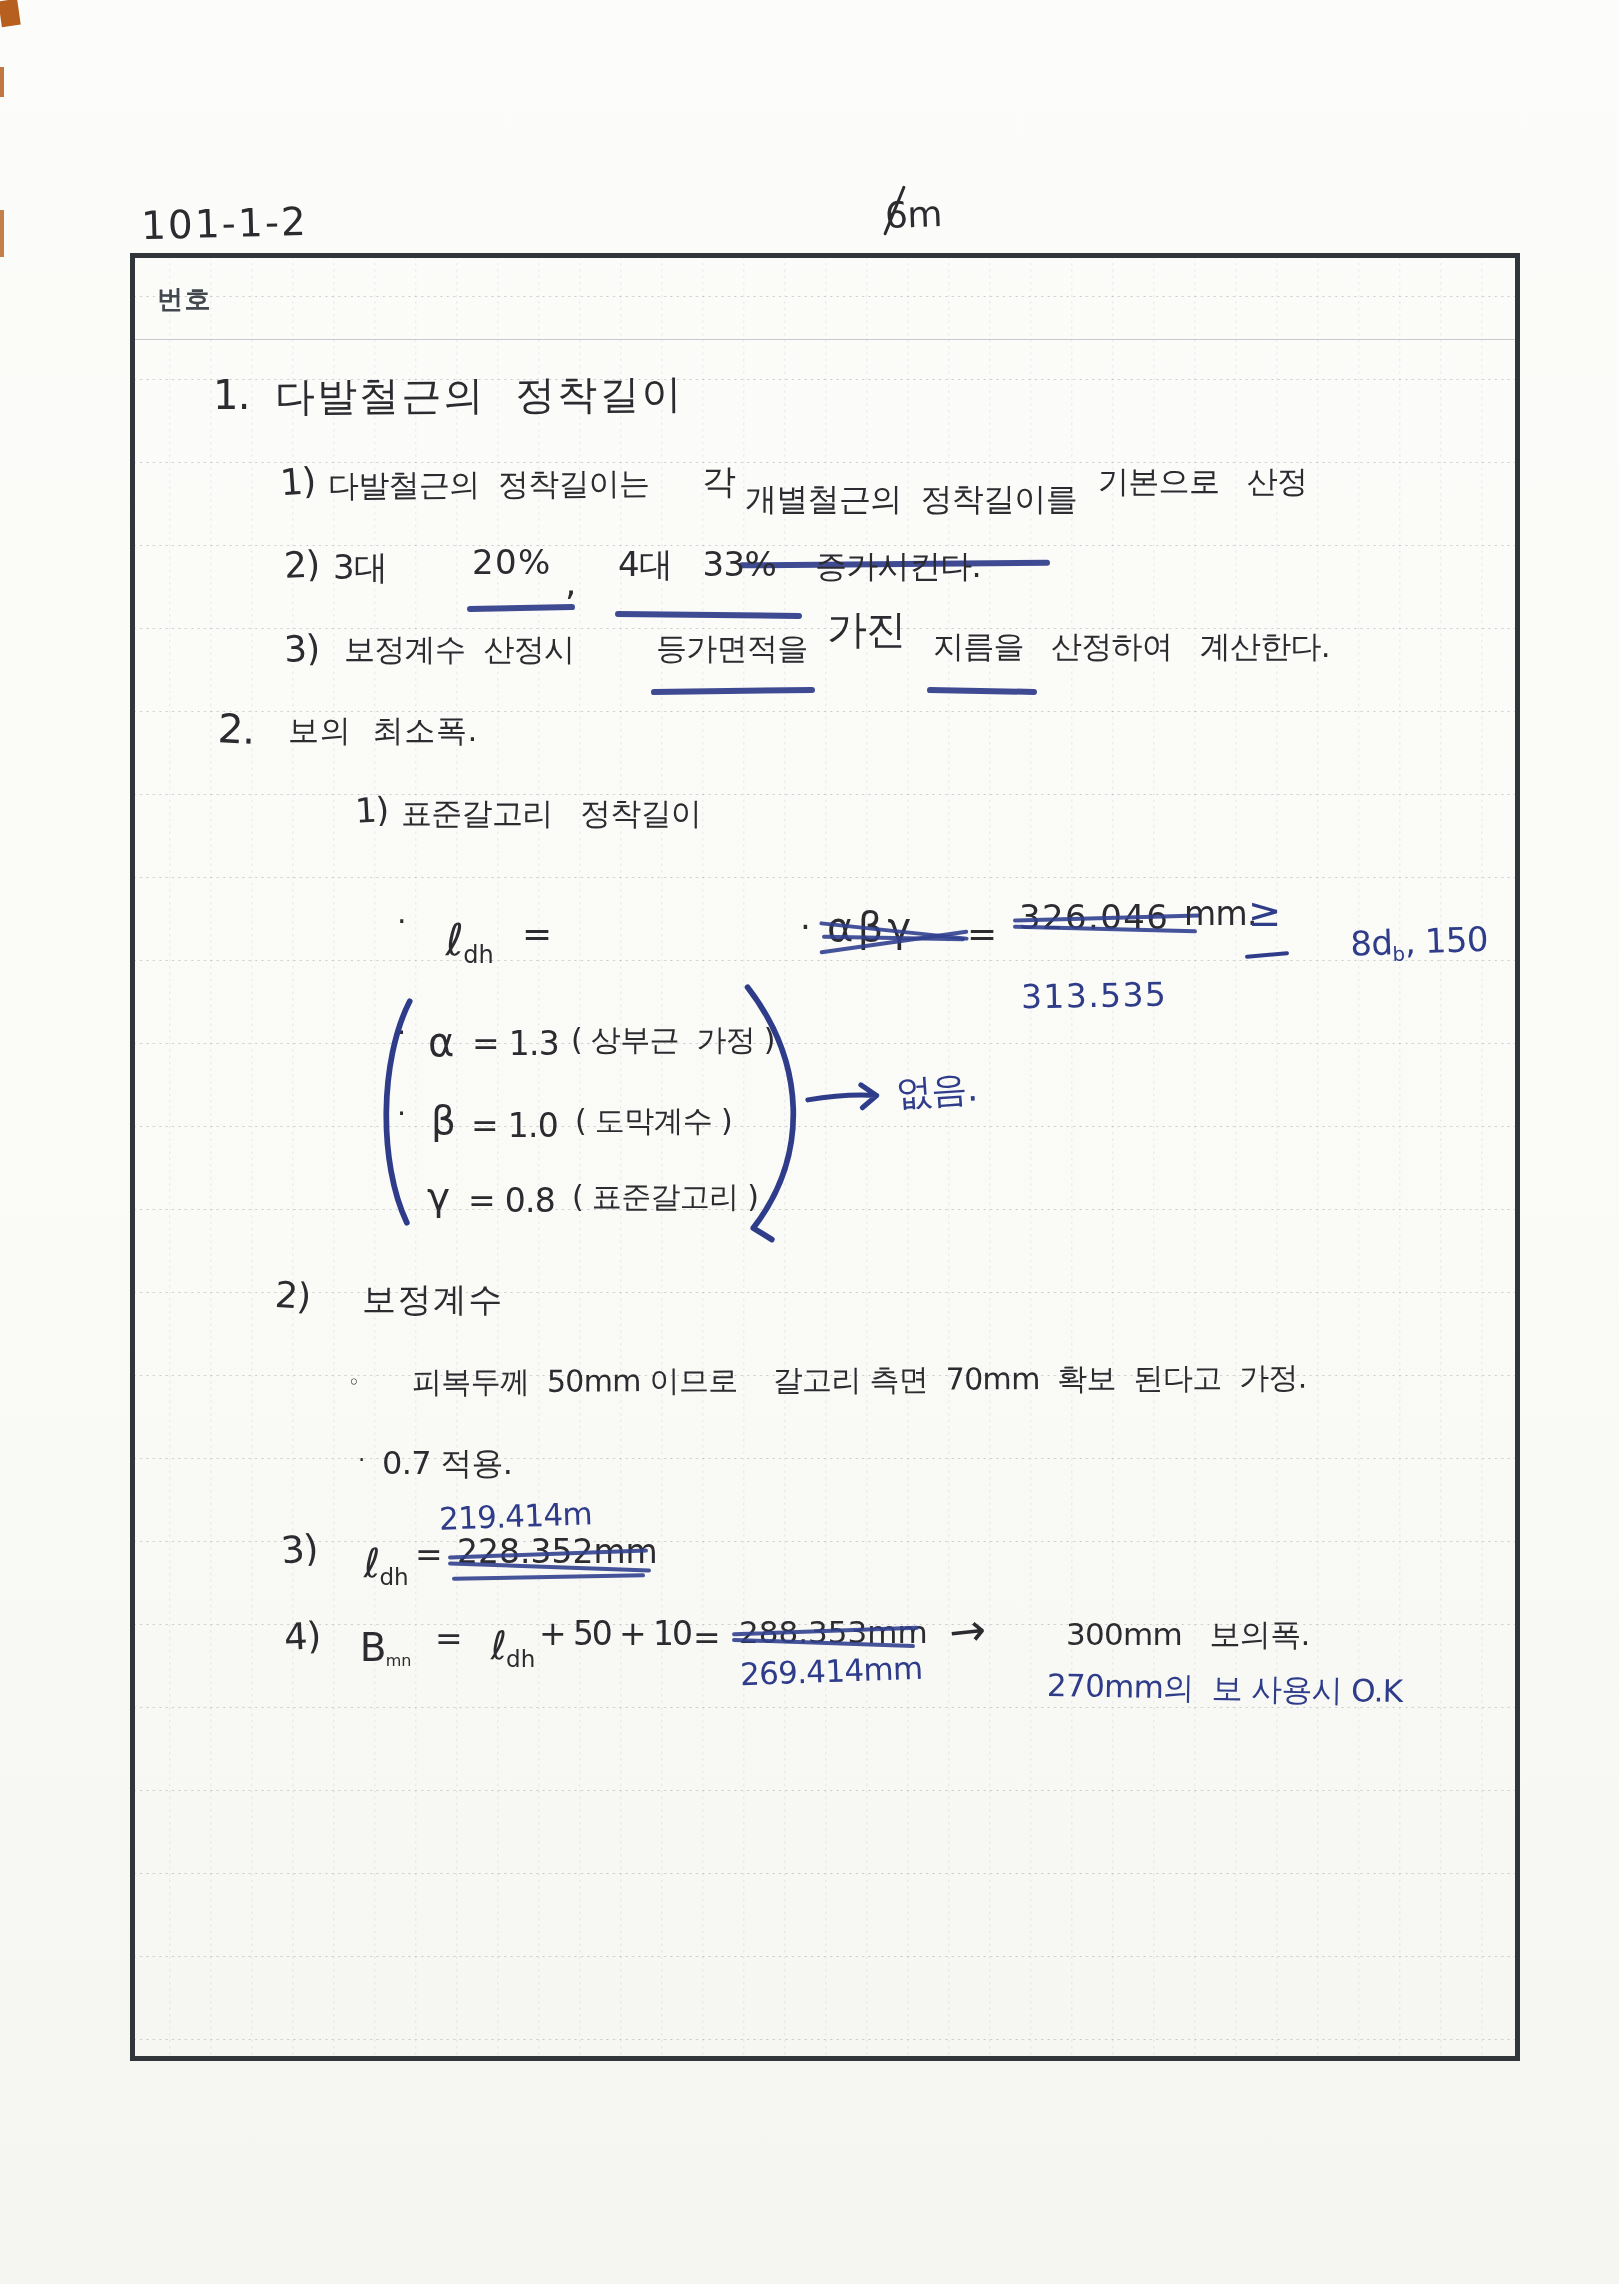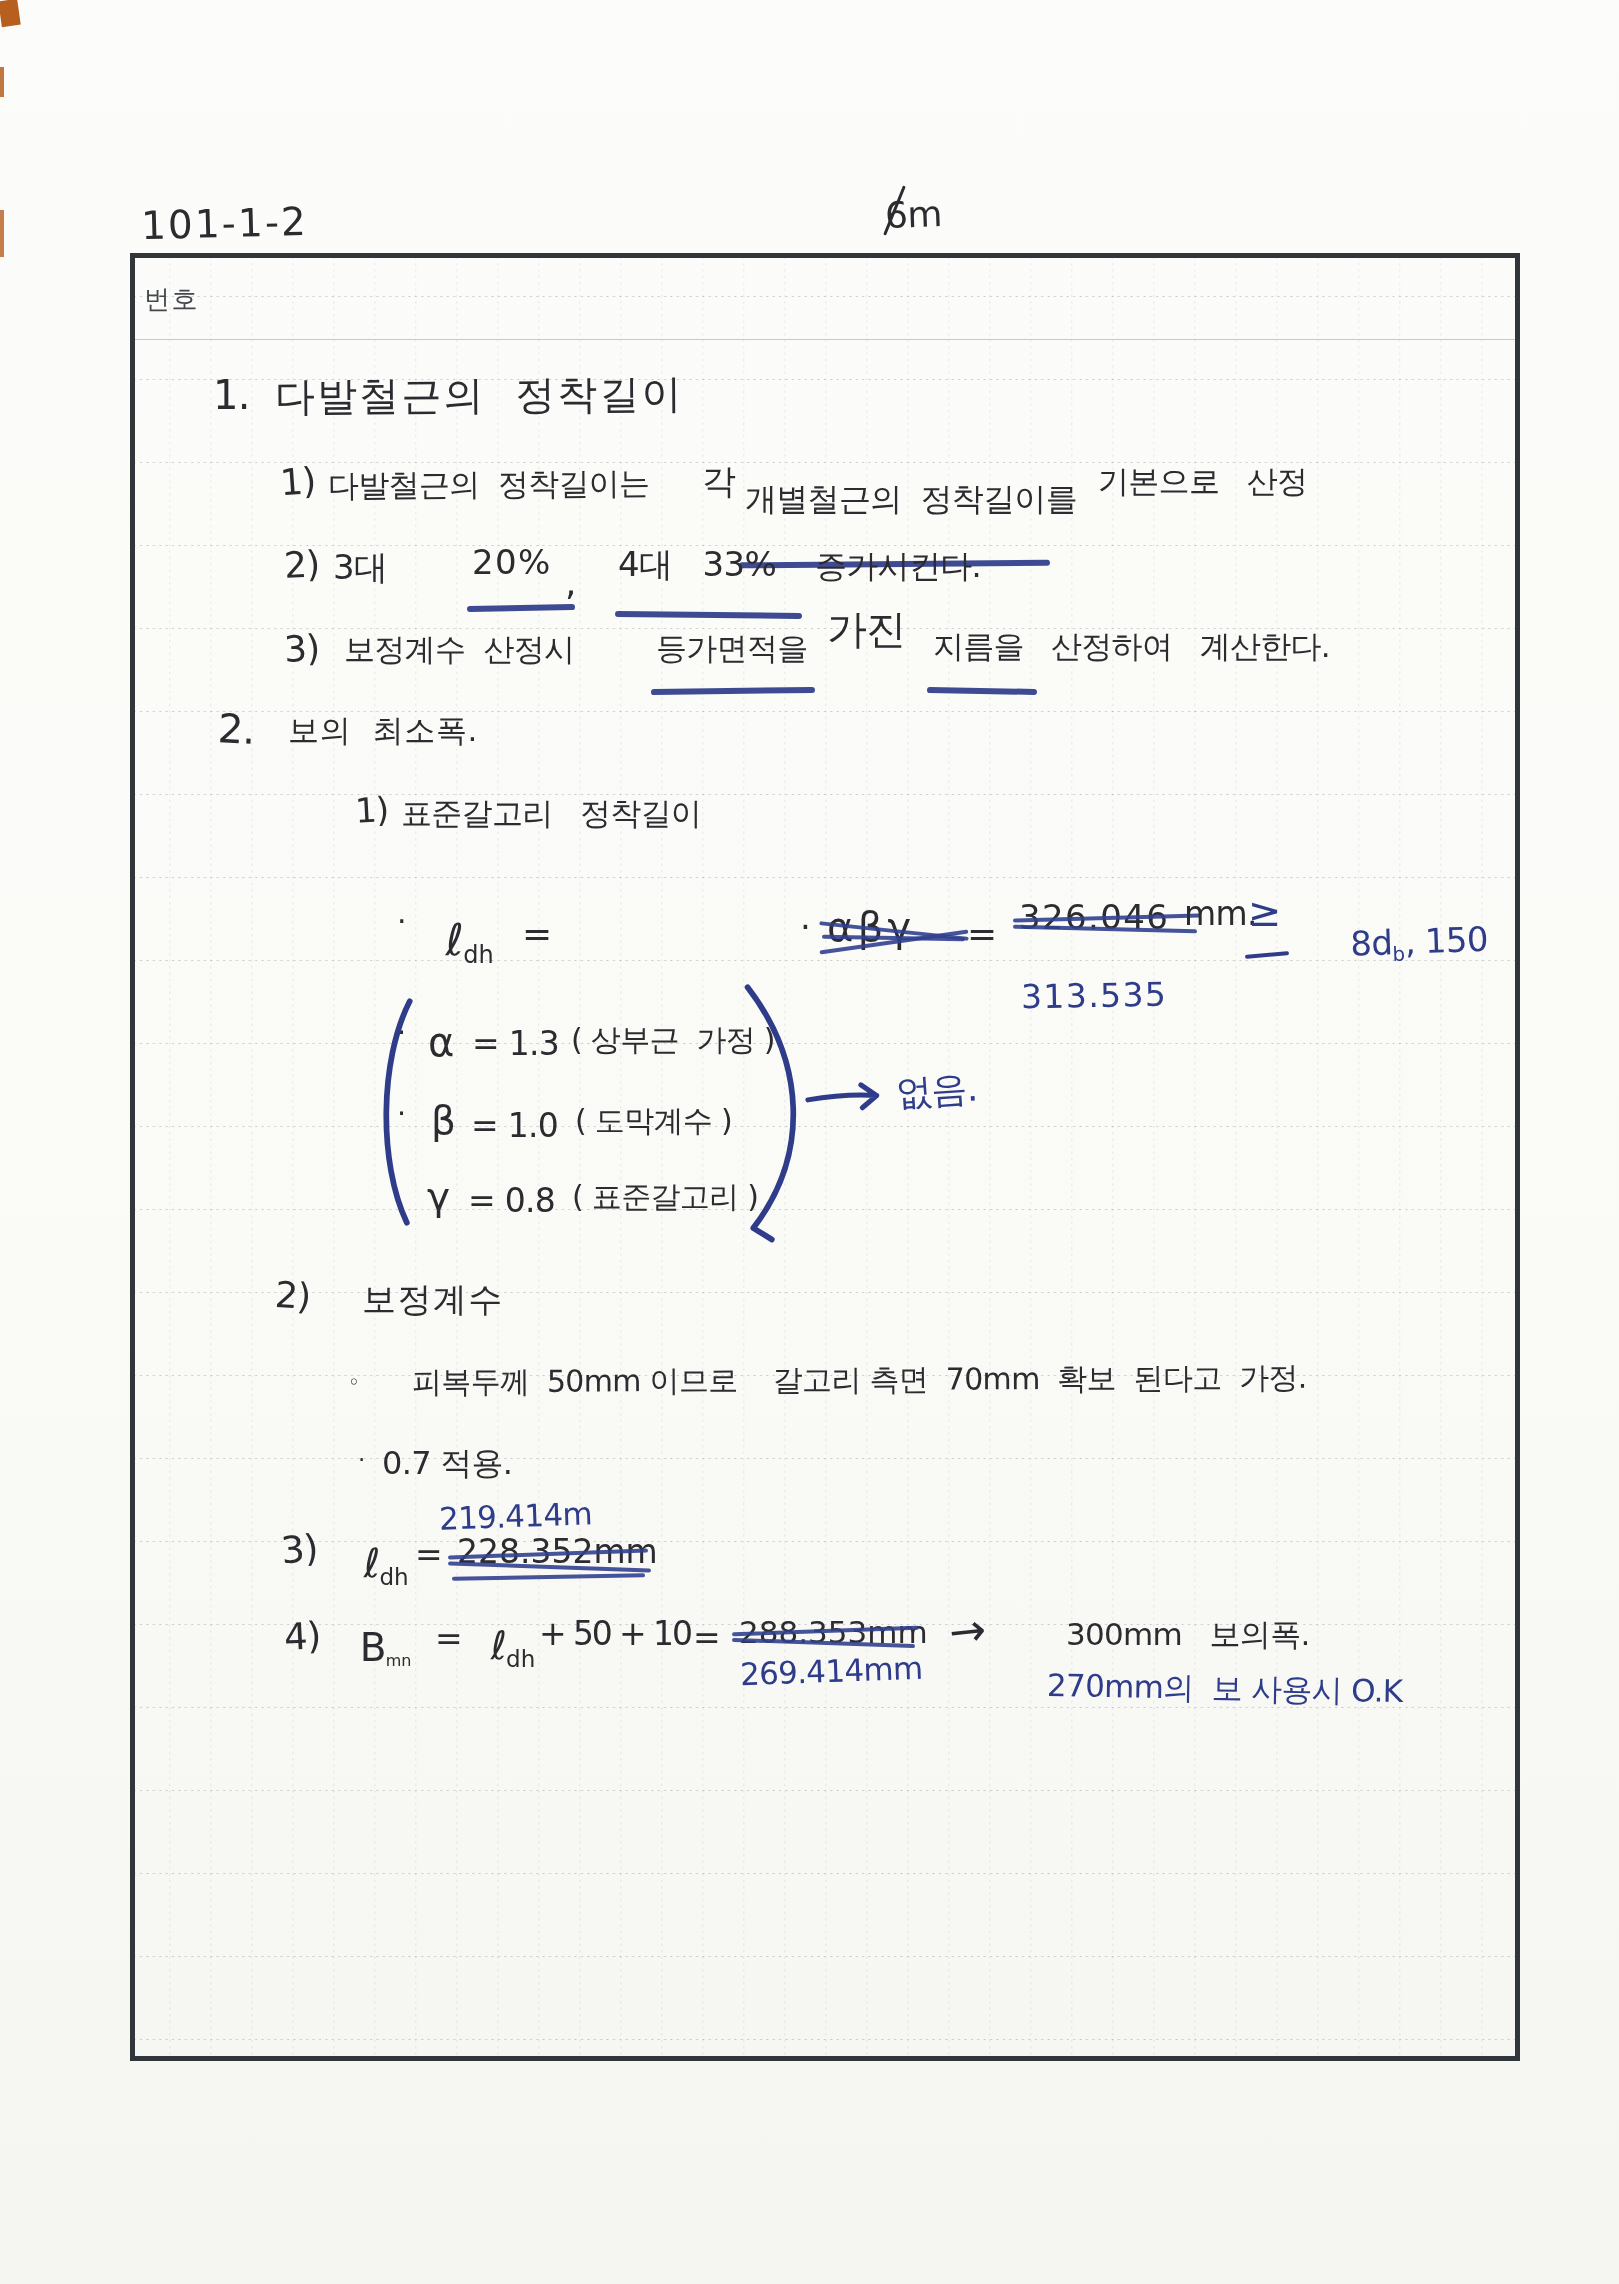--- a/index.html
+++ b/index.html
@@ -39,21 +39,21 @@
 
   <div class="orange-mark" style="left:0;top:0;width:18.5px;height:26px;transform:rotate(-8deg);"></div>
   <div class="orange-mark" style="left:0;top:67px;width:3.6px;height:30px;opacity:.85;"></div>
   <div class="orange-mark" style="left:0;top:210px;width:4.3px;height:47px;opacity:.8;"></div>
 
   <div class="abs hw" style="left:141px;top:201px;font-size:39px;letter-spacing:2.1px;transform:rotate(-1.5deg);">101-1-2</div>
   <div class="abs hw" style="left:885px;top:194px;font-size:36px;transform:rotate(-2deg);">6m</div>
   <div class="abs" style="left:893px;top:184px;width:2.9px;height:53px;background:#2b2b30;transform:rotate(22deg);border-radius:1.4px;"></div>
 
   <div id="notebook-table">
-    <div class="abs gray" style="left:9px;top:24px;font-size:26px;font-family:'Liberation Sans',sans-serif;letter-spacing:1.4px;">번호</div>
+    <div class="abs gray" style="left:22px;top:24px;font-size:26px;font-family:'Liberation Sans',sans-serif;letter-spacing:1.4px;font-weight:bold;">번호</div>
     <div class="abs" style="left:0;top:81px;width:100%;height:1.4px;background:#c6cacd;"></div>
   </div>
 
   <div class="abs hw" style="left:213px;top:372px;font-size:40px;">1.</div>
   <div class="abs hw" style="left:275px;top:368px;font-size:40px;letter-spacing:2.1px;transform:rotate(-0.4deg);">다발철근의  정착길이</div>
 
   <div class="abs hw" style="left:280px;top:461px;font-size:36px;transform:rotate(-4deg);">1)</div>
   <div class="abs hw" style="left:328px;top:464px;font-size:31px;transform:rotate(-0.5deg);">다발철근의  정착길이는</div>
   <div class="abs hw" style="left:702px;top:459px;font-size:34px;">각</div>
   <div class="abs hw" style="left:745px;top:478px;font-size:32px;">개별철근의  정착길이를</div>

